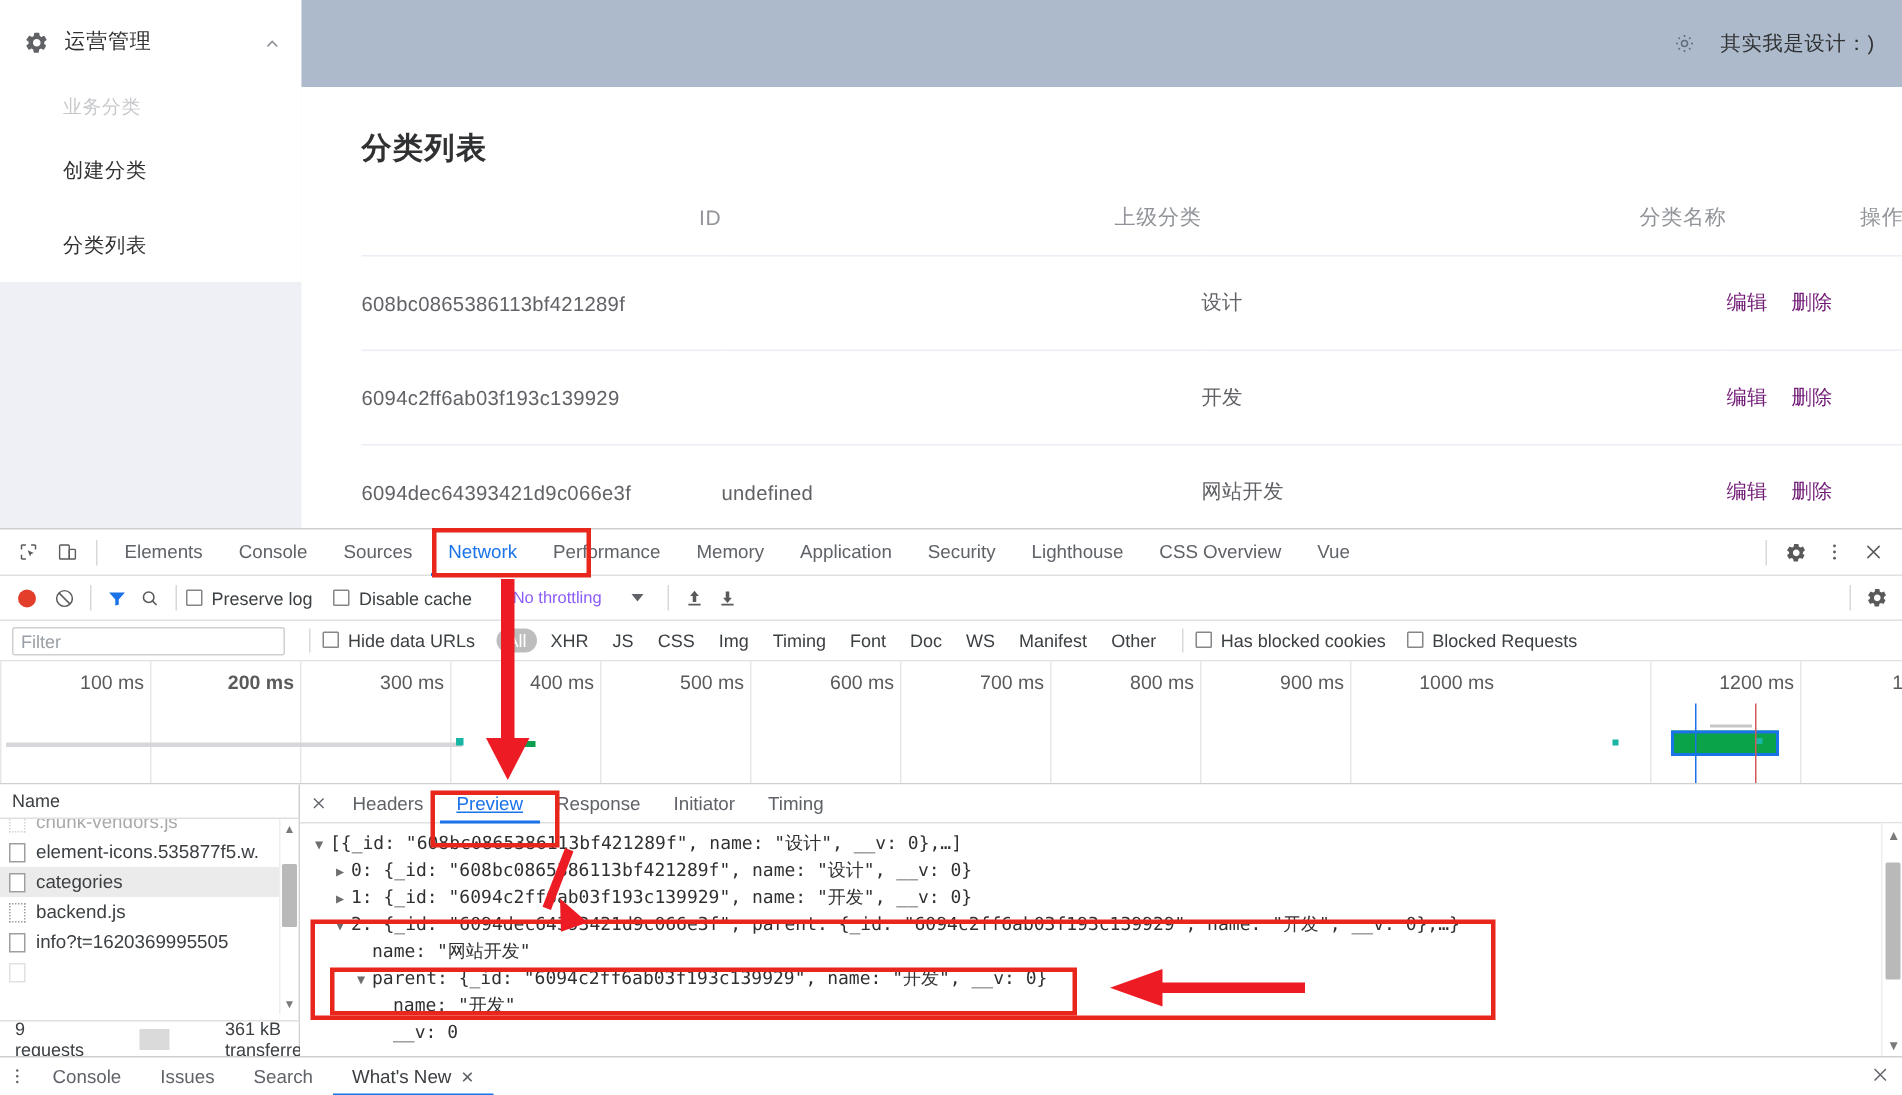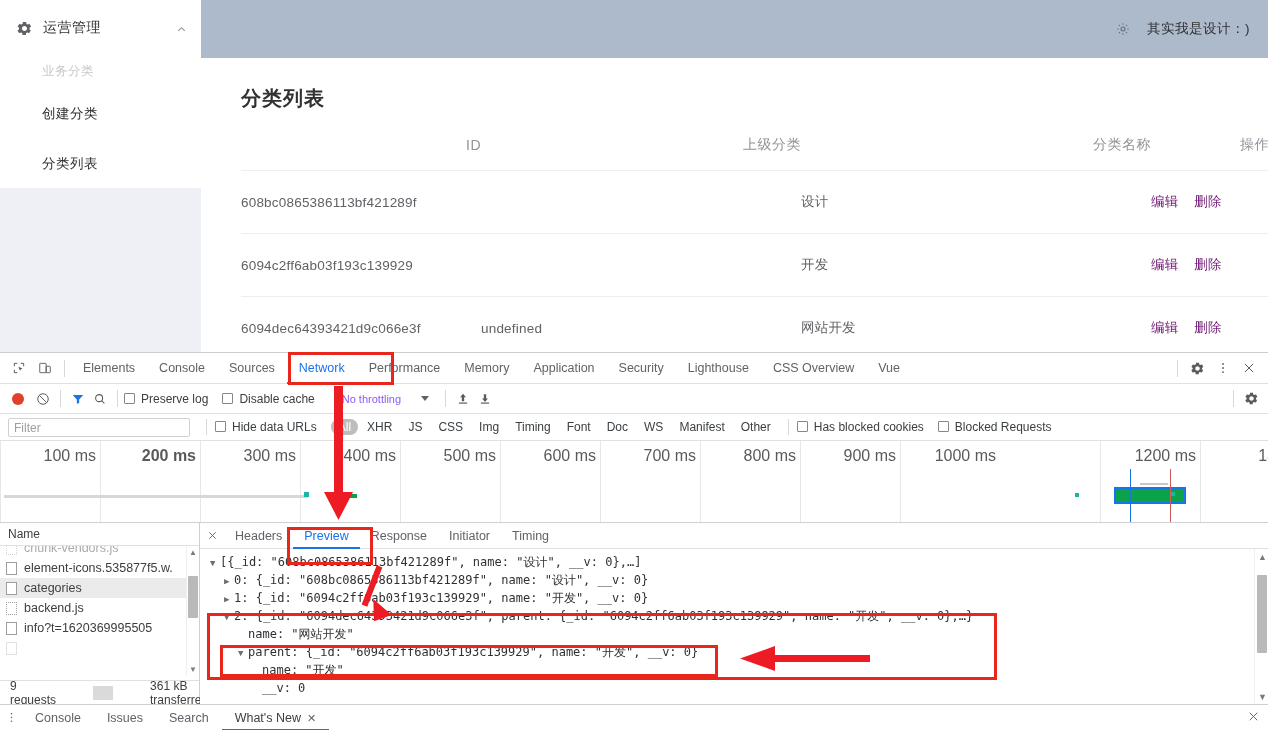--- a/index.html
+++ b/index.html
@@ -67,21 +67,21 @@
   .dt-row3 { display:flex; align-items:center; height:27px; border-bottom:1px solid #e0e0e0; }
   .filter-box { width:182px; height:19px; margin:0 8px; border:1px solid #d0d0d0; border-radius:2px; background:#fff;
                 font-size:12px; color:#9aa0a6; padding:0 5px; line-height:18px; }
   .typebtn { font-size:12px; color:#3c4043; padding:1px 7px; border-radius:9px; margin-right:2px; cursor:pointer; white-space:nowrap;}
   .typebtn.on { background:#bdbdbd; color:#fff; }
   .vsep { width:1px; height:16px; background:#dadada; margin:0 8px; }
 
   
   .overview { position:relative; height:82px; border-bottom:1px solid #d0d0d0; overflow:hidden; background:#fff;}
   .ov-tick { position:absolute; top:0; height:82px; border-left:1px solid #e7e7e7; }
-  .ov-tick span { position:absolute; right:4px; top:6px; font-size:16px; color:#5a5a5a; white-space:nowrap;}
+  .ov-tick span { position:absolute; right:4px; top:6px; font-size:13px; color:#5a5a5a; white-space:nowrap;}
   .ov-bar-line { position:absolute; left:4px; top:54px; height:3px; background:#d5d7db; }
   .ov-green { position:absolute; top:53px; height:4px; background:#0d9e4f; }
   .ov-teal { position:absolute; top:51px; width:5px; height:5px; background:#19b5a5; }
   .ov-sel { position:absolute; top:46px; height:17px; border:2px solid #1a73e8; background:#0aa34a; }
   .ov-vline-blue { position:absolute; top:28px; width:1px; height:54px; background:#1a73e8; }
   .ov-vline-red { position:absolute; top:28px; width:1px; height:54px; background:#d05a5a; }
   .ov-grayline { position:absolute; top:42px; height:2px; background:#c7c7c7;}
 
   
   .split { display:flex; height:182px; }
@@ -94,21 +94,21 @@
   .file-ic.js { border-style:dotted; }
   .reqfoot { position:absolute; left:0; bottom:0; width:100%; height:25px; border-top:1px solid #e0e0e0; display:flex; align-items:center;
              font-size:12px; color:#3c4043; background:#fff;gap:27px;}
   .reqfoot span { padding:0 10px; }
   .reqfoot .vd { width:1px; height:14px; background:#dadada; }
 
   .detpane { flex:1; position:relative; background:#fff; }
   .dethead { display:flex; align-items:center; height:26px; border-bottom:1px solid #e0e0e0; }
   .det-close { width:24px; display:flex; align-items:center; justify-content:center; color:#5f6368; cursor:pointer;}
   .det-tab { padding:0 11px; height:26px; line-height:26px; font-size:12.5px; color:#5f6368; cursor:pointer;}
-  .det-tab.active { color:#1a73e8; box-shadow: inset 0 -2px 0 #1a73e8; }
+  .det-tab.active { color:#1a73e8; box-shadow: inset 0 -2px 0 #1a73e8; text-decoration: underline; }
 
   .json { font-family:"DejaVu Sans Mono","Liberation Mono",monospace; font-size:12px; line-height:18px;
           padding:4px 0 0 6px; color:#303030; white-space:nowrap; }
   .jl { height:18px; white-space:nowrap; }
   .tri { display:inline-block; width:10px; color:#6e6e6e; font-size:9px; }
 
   .jscroll { position:absolute; right:0; top:26px; width:14px; height:156px; background:#fff; border-left:1px solid #eee;}
   .jscroll .thumb { position:absolute; left:2px; top:26px; width:10px; height:78px; background:#b9b9b9; border-radius:1px;}
   .jscroll .ar { position:absolute; left:3px; color:#7a7a7a; font-size:9px; }
 

